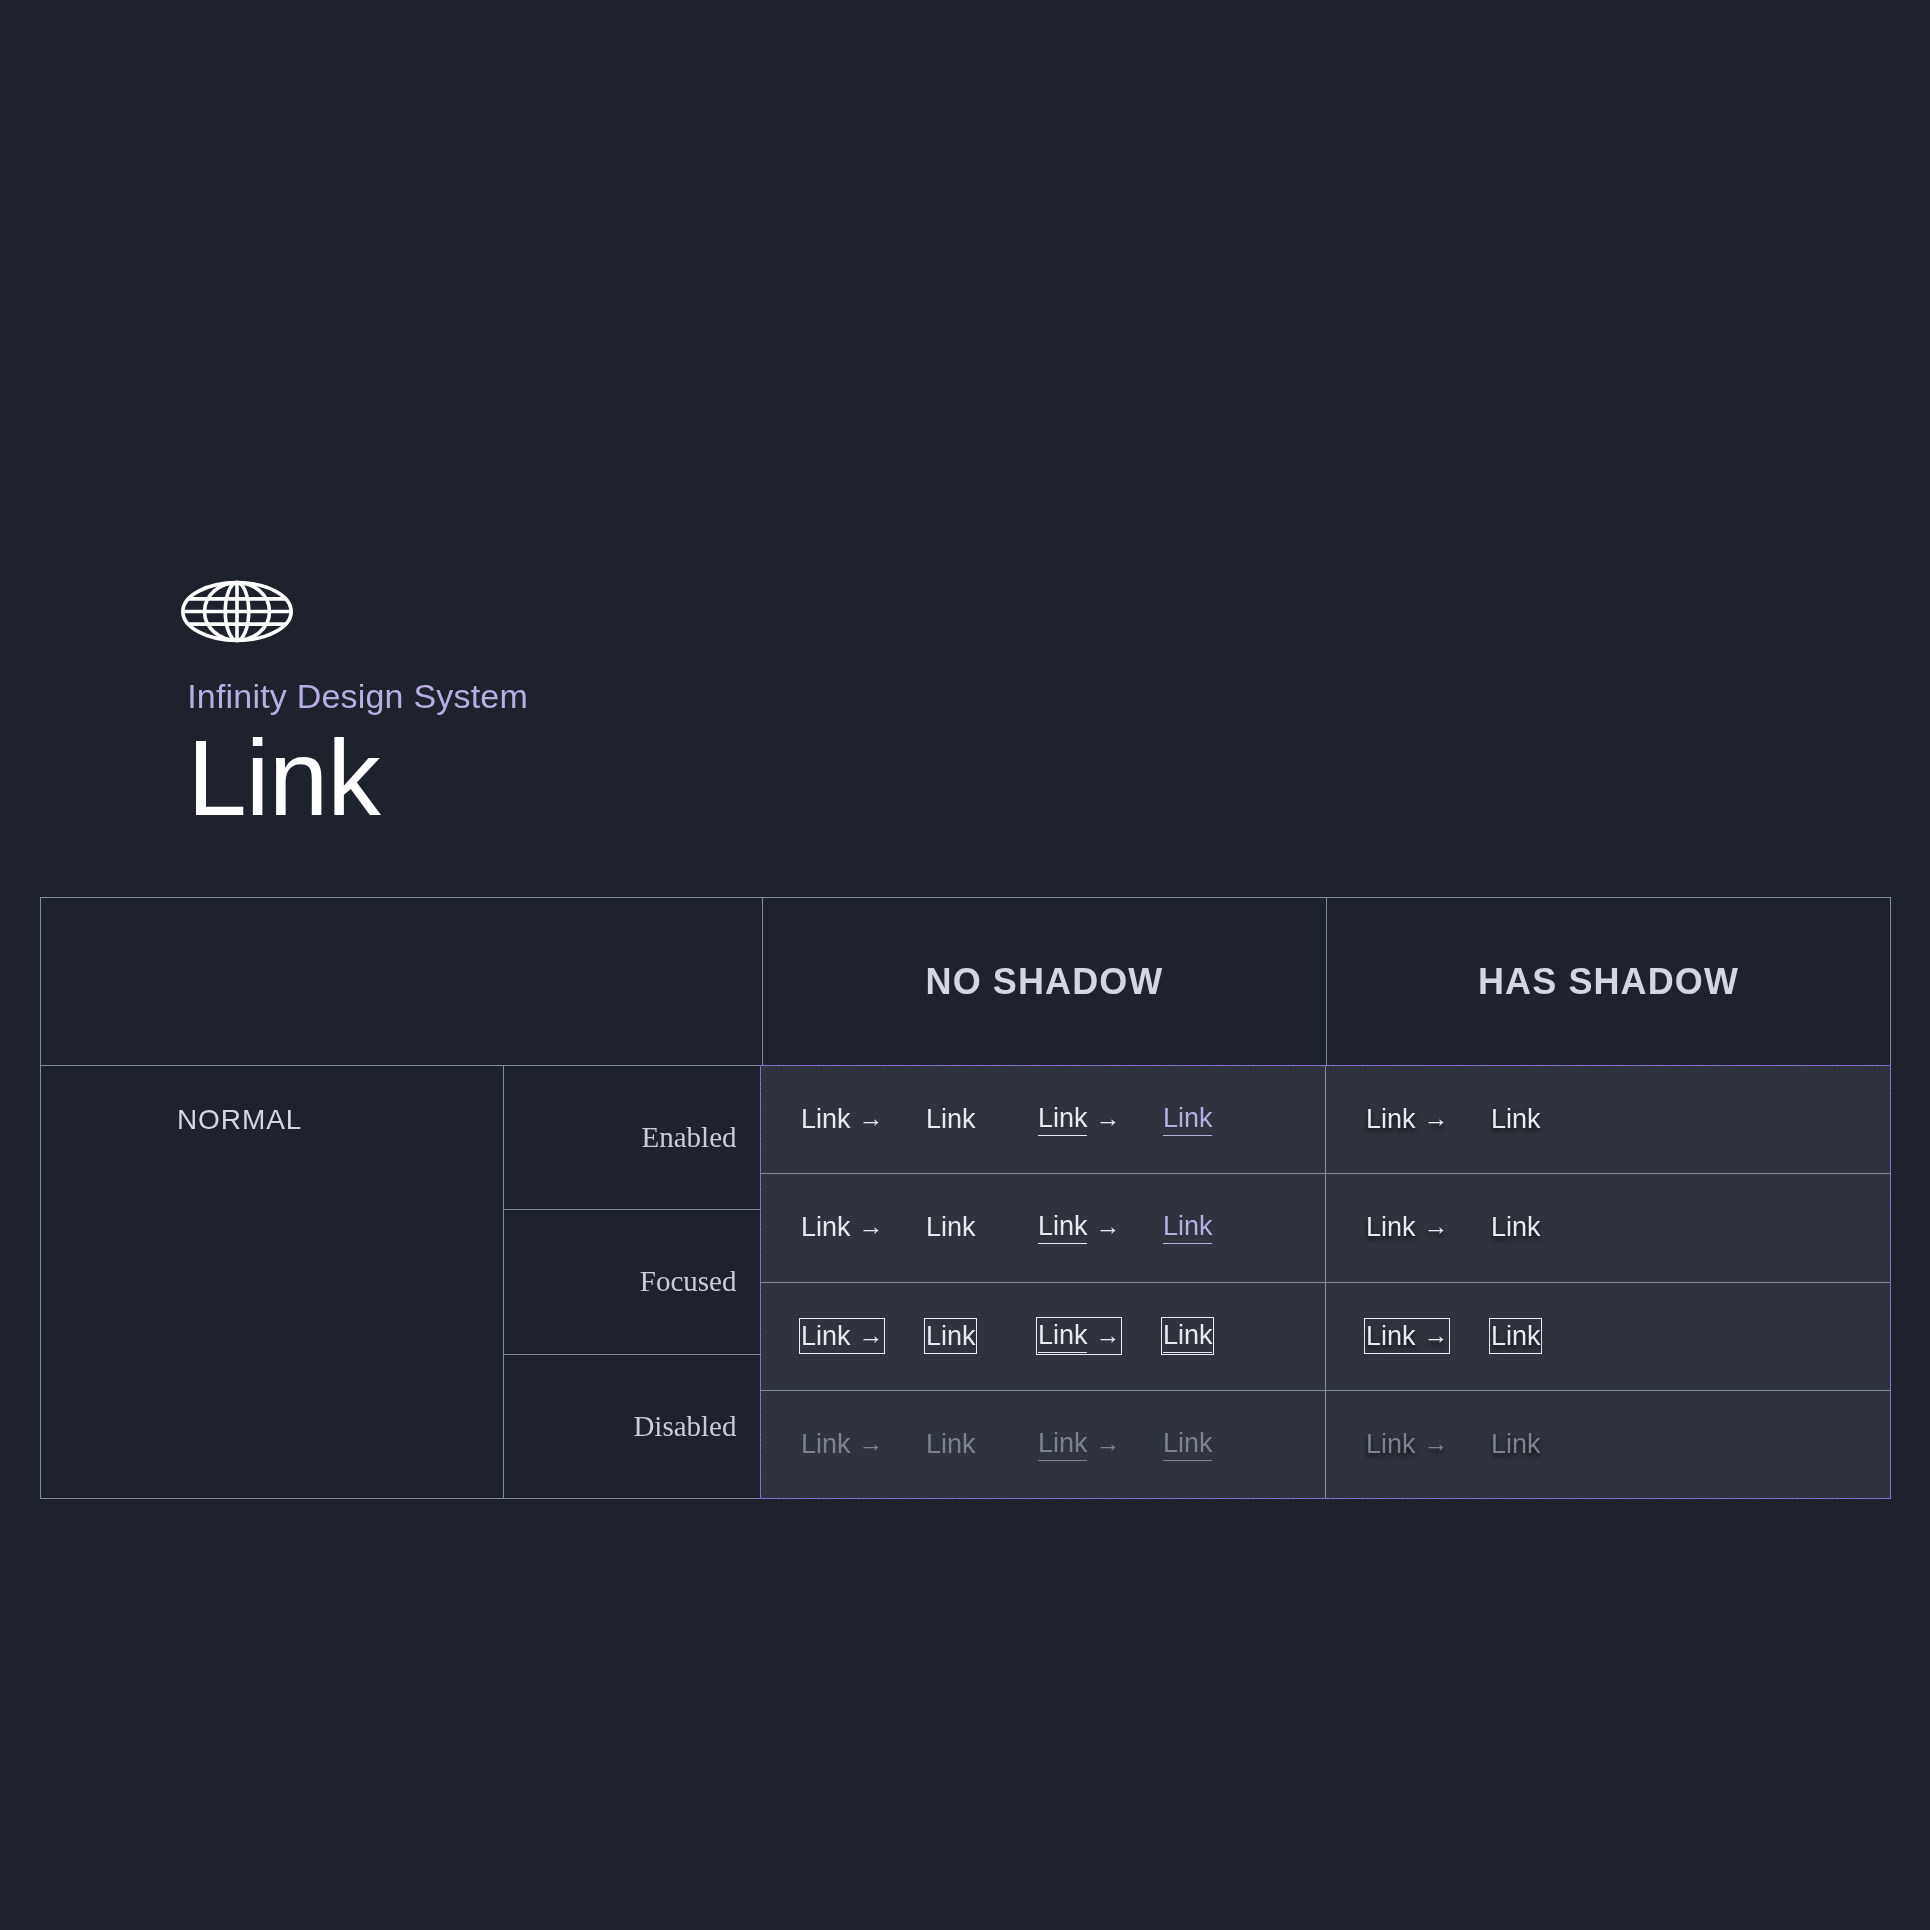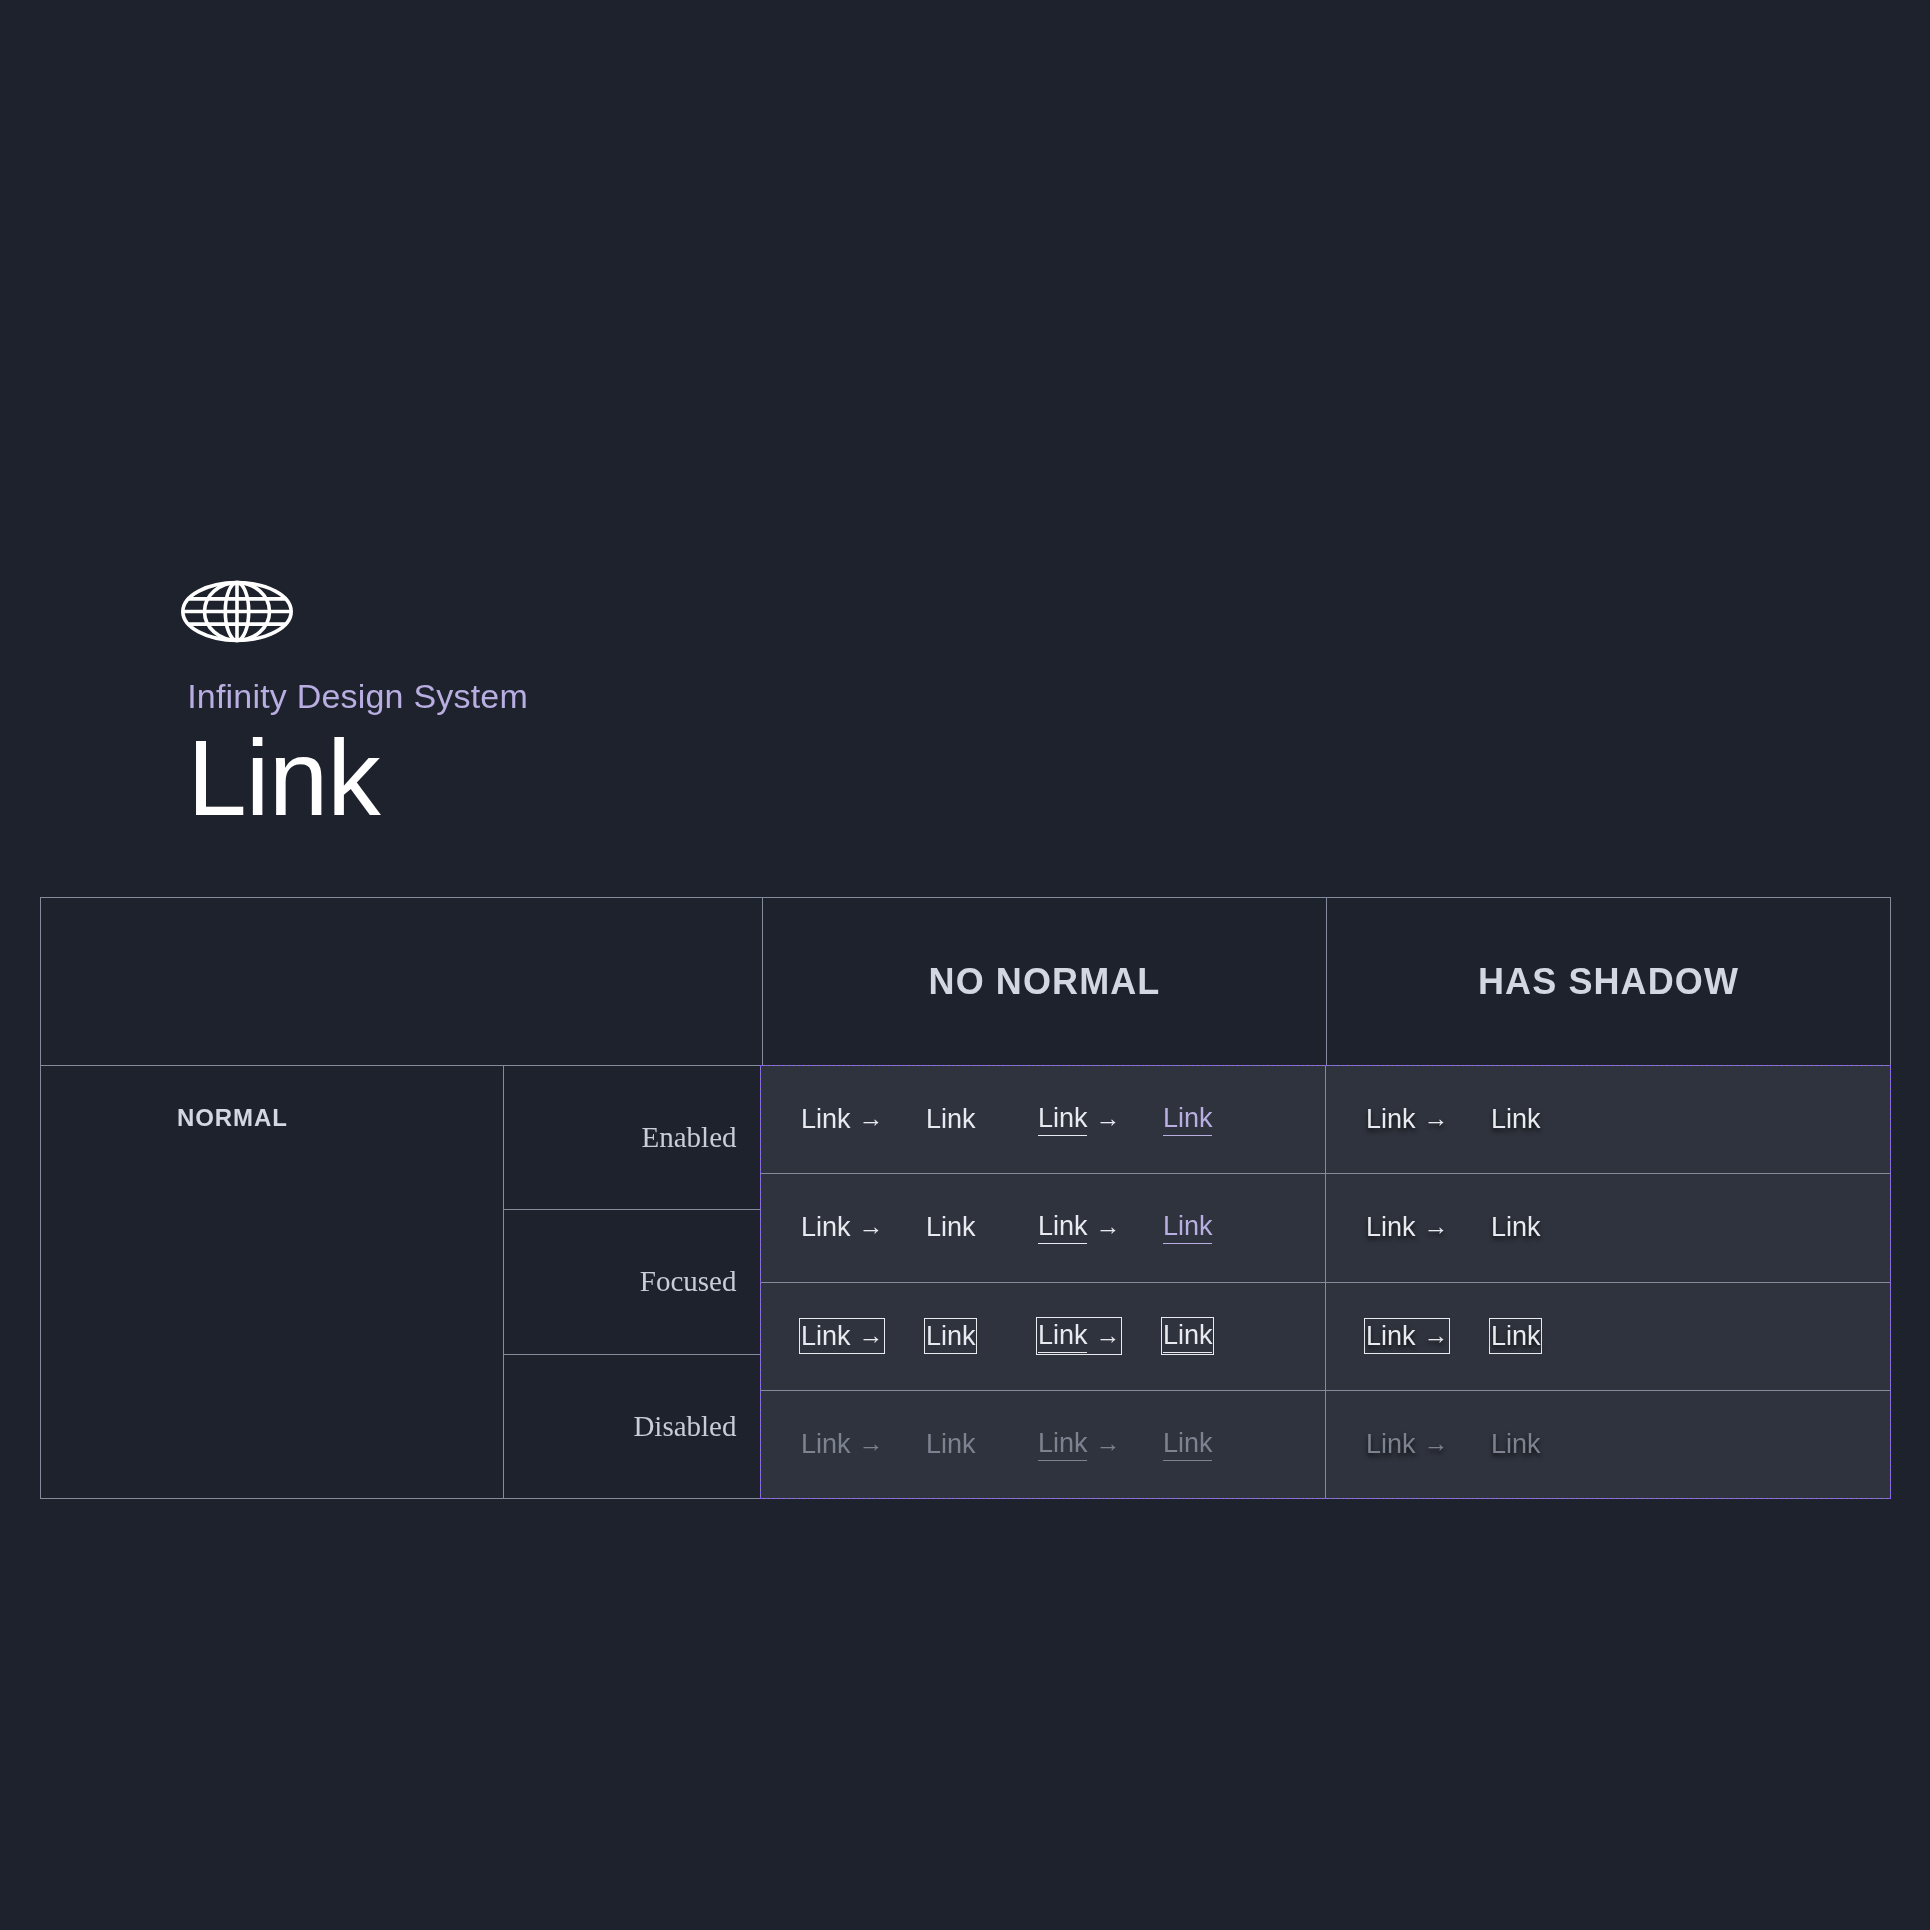--- a/index.html
+++ b/index.html
@@ -88,22 +88,22 @@
   .tbody {
     display: flex;
     flex: 1 1 auto;
   }
   .group-cell {
     flex: 0 0 463px;
     box-sizing: border-box;
     border-right: 1.8px solid #848b9c;
     padding: 38px 0 0 136px;
     color: #d3d7e0;
-    font-size: 24px;
-    font-weight: 700;
+    font-size: 28px;
+    font-weight: 400;
     letter-spacing: 0.9px;
   }
   .states-col {
     flex: 0 0 257px;
     box-sizing: border-box;
     border-right: 1.8px solid #848b9c;
     display: flex;
     flex-direction: column;
     font-family: Liberation Serif, serif;
   }
@@ -203,21 +203,21 @@
     </g>
   </svg>
   <div class="eyebrow">Infinity Design System</div>
   <h1 class="page-title">Link</h1>
 </div>
 
 <div class="spec-table">
 
   <div class="thead">
     <div class="th-corner"></div>
-    <div class="th-col divider">NO NORMAL</div>
+    <div class="th-col divider">NO SHADOW</div>
     <div class="th-col">HAS SHADOW</div>
   </div>
 
   <div class="tbody">
 
     <div class="group-cell">NORMAL</div>
 
     <div class="states-col">
       <div class="state-label">Enabled</div>
       <div class="state-label">Focused</div>

